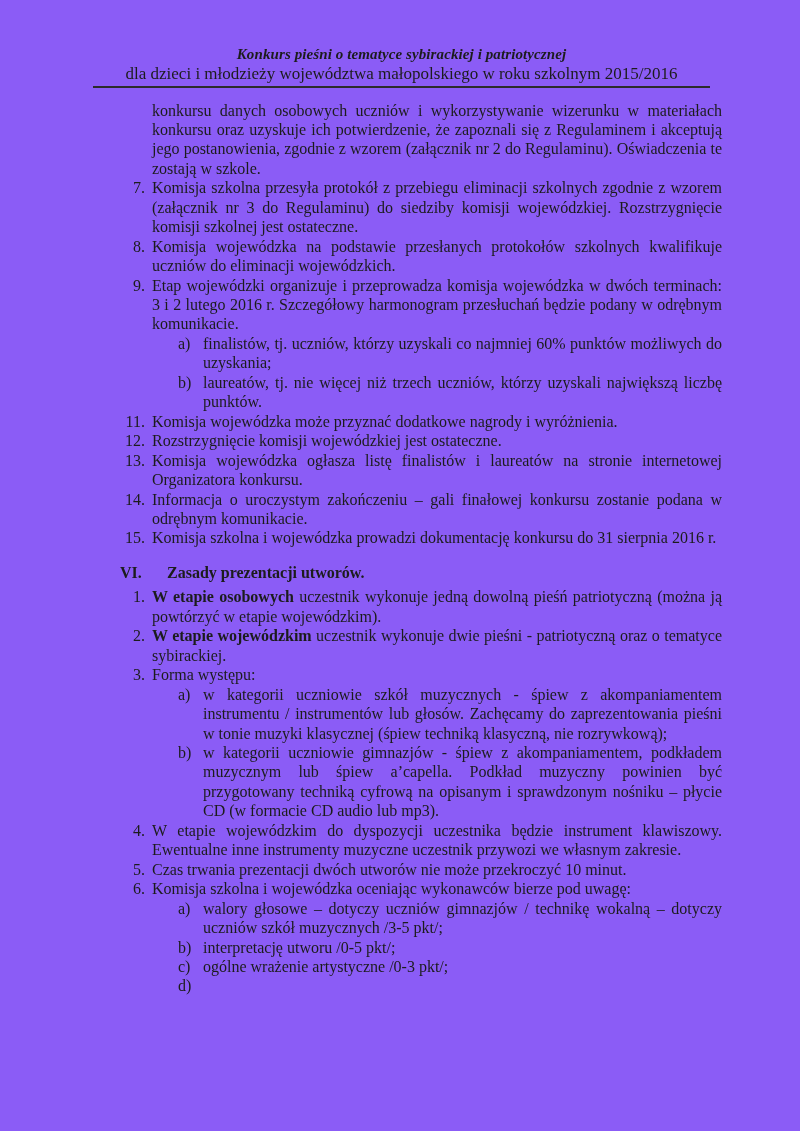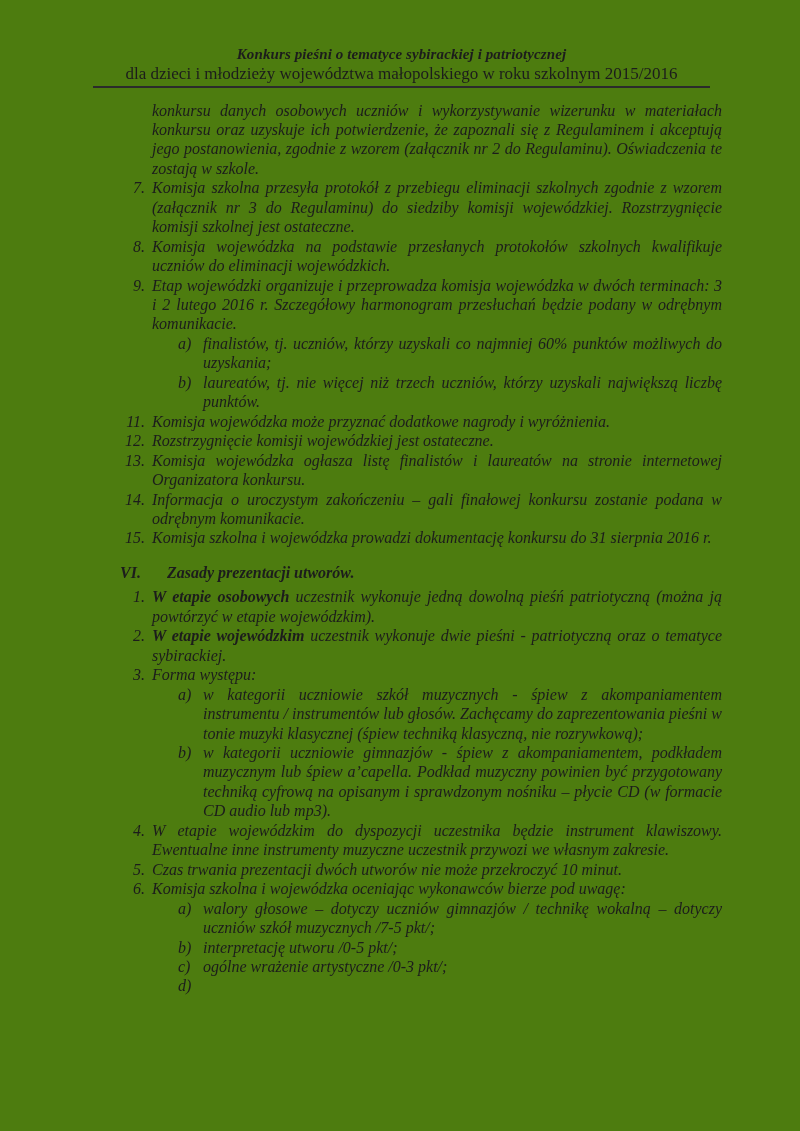--- a/index.html
+++ b/index.html
@@ -1,21 +1,21 @@
 <!DOCTYPE html>
 <html lang="pl"><head>
 <meta charset="utf-8">
 <style>
   html, body { margin: 0; padding: 0; background: #e8e8e8; }
   .page {
     position: relative;
     width: 800px;
     height: 1131px;
     margin: 0 auto;
-    background: #4d7c0f;
+    background: #8b5cf6;
     color: #1c1c1c;
     font-family: "Liberation Serif", "DejaVu Serif", serif;
     overflow: hidden;
     box-sizing: border-box;
   }
   .doc-header {
     padding-top: 45px;
     margin-left: 93px;
     margin-right: 90px;
     text-align: center;
@@ -33,21 +33,20 @@
   }
   .header-rule {
     border-bottom: 2px solid #2b2b2b;
     margin-top: 2px;
   }
   .doc-body {
     margin: 13px 78px 0 152px;
     font-size: 16px;
     line-height: 19.45px;
     text-align: justify;
-    font-style: italic;
   }
   .para { margin: 0; }
   .item { position: relative; }
   .item > .num {
     position: absolute;
     left: -30px;
     width: 23px;
     text-align: right;
   }
   .sub { position: relative; margin-left: 51px; }
@@ -172,21 +171,21 @@
       <span class="num">5.</span>
       <span>Czas trwania prezentacji dwóch utworów nie może przekroczyć 10 minut.</span>
     </div>
 
     <div class="item">
       <span class="num">6.</span>
       <span>Komisja szkolna i wojewódzka oceniając wykonawców bierze pod uwagę:</span>
     </div>
     <div class="sub">
       <span class="num">a)</span>
-      <span>walory głosowe – dotyczy uczniów gimnazjów / technikę wokalną – dotyczy uczniów szkół muzycznych /7-5 pkt/;</span>
+      <span>walory głosowe – dotyczy uczniów gimnazjów / technikę wokalną – dotyczy uczniów szkół muzycznych /3-5 pkt/;</span>
     </div>
     <div class="sub">
       <span class="num">b)</span>
       <span>interpretację utworu /0-5 pkt/;</span>
     </div>
     <div class="sub">
       <span class="num">c)</span>
       <span>ogólne wrażenie artystyczne /0-3 pkt/;</span>
     </div>
     <div class="sub">

